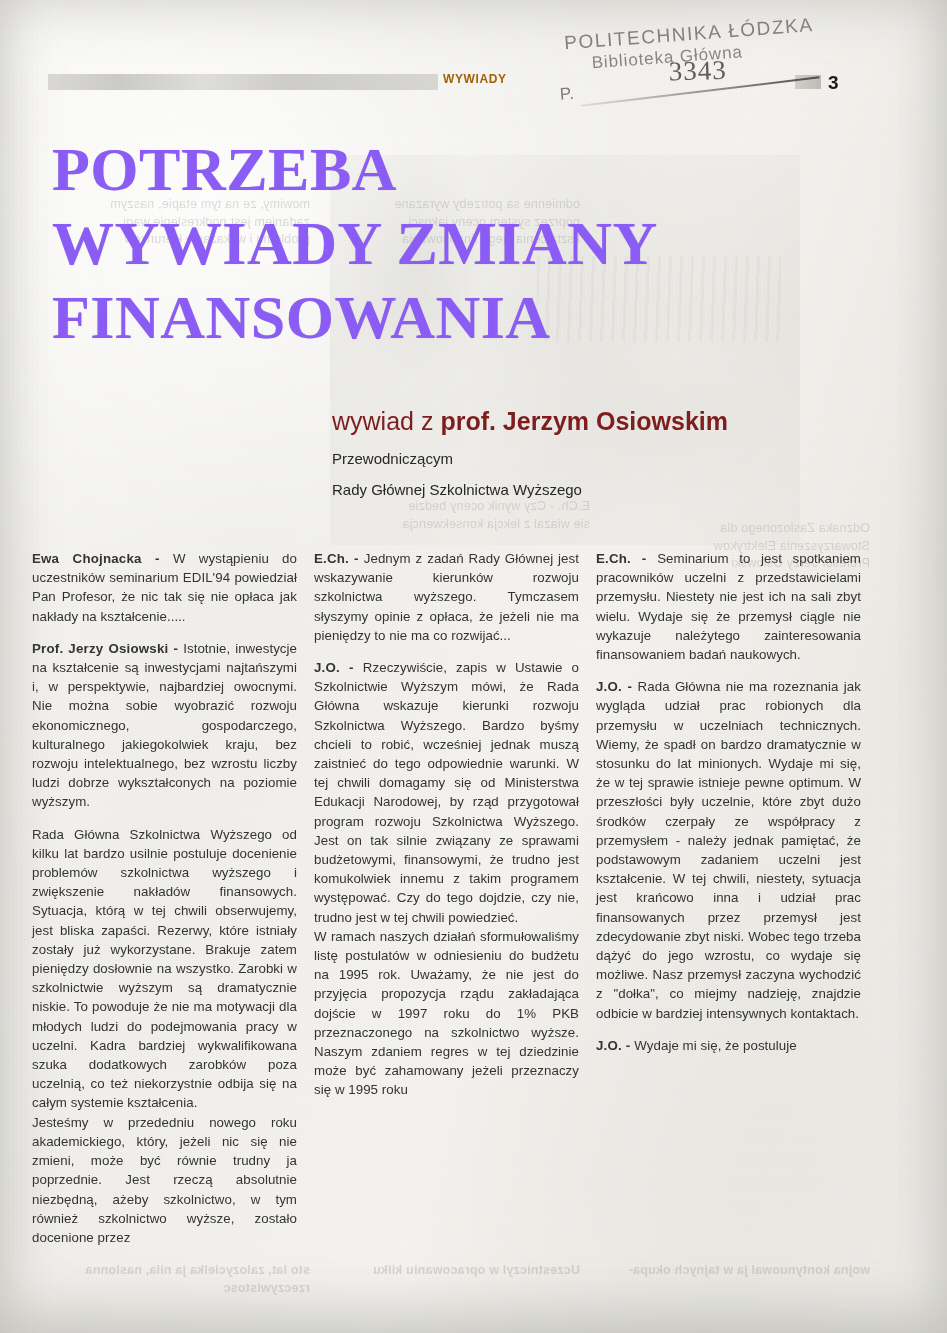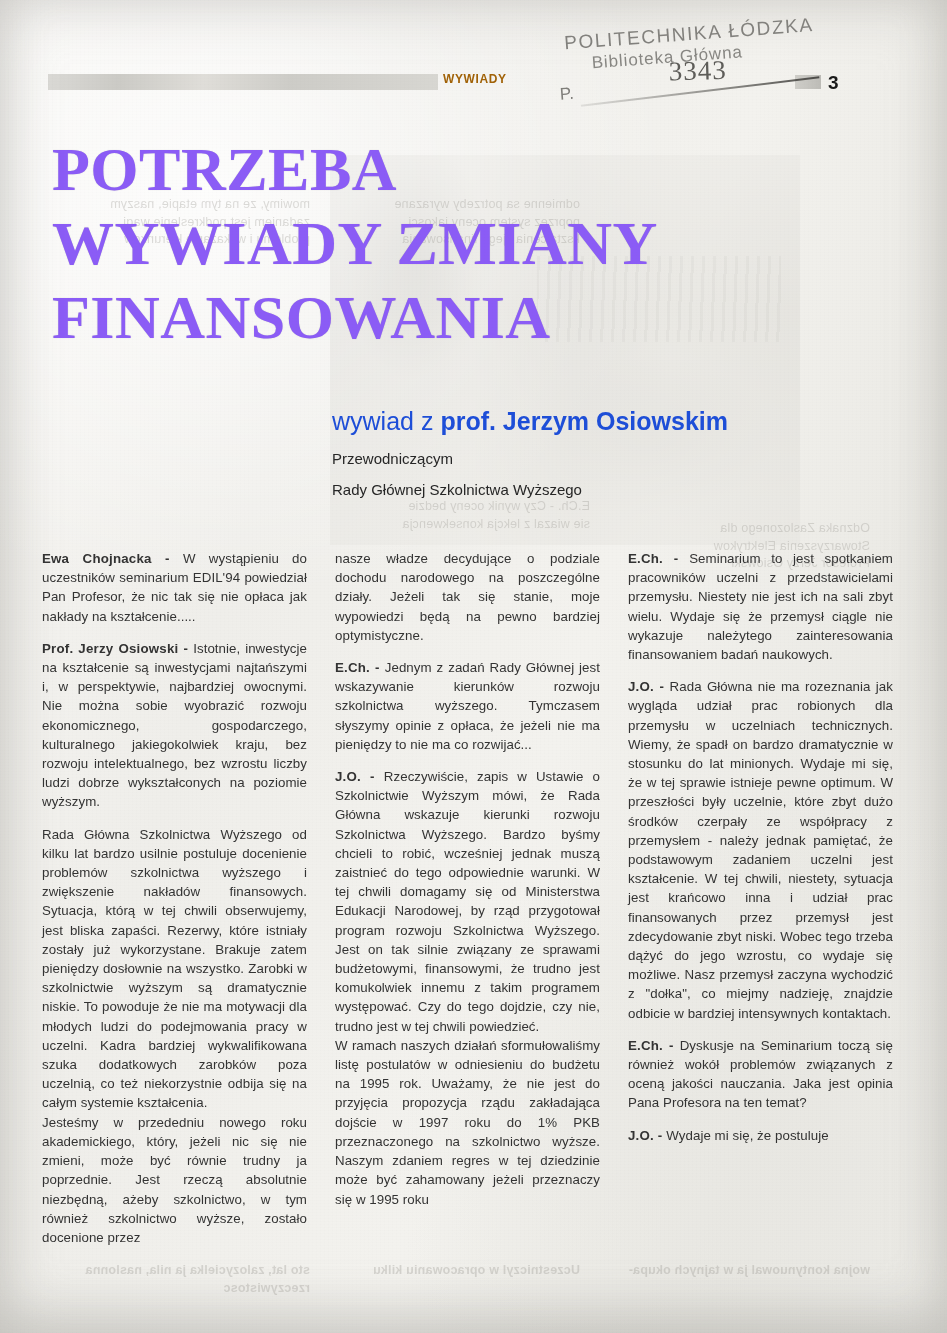--- a/index.html
+++ b/index.html
@@ -202,39 +202,38 @@
   
   .lead {
     position: absolute;
     left: 332px;
     top: 404px;
     width: 540px;
   }
   .lead-line1 {
     font-size: 25px;
     line-height: 34px;
-    color: #1d4ed8;
+    color: #7f1d1d;
     margin-bottom: 5px;
   }
   .lead-line1 strong { font-weight: bold; }
   .lead-line2, .lead-line3 {
     font-size: 15px;
     line-height: 31px;
     color: #262626;
   }
 
   
   .columns {
     position: absolute;
-    left: 40px;
+    left: 32px;
     top: 549px;
     width: 855px;
     display: flex;
-    gap: 28px;
-    justify-content: center;
+    gap: 17px;
   }
   .col {
     width: 265px;
     font-size: 13.3px;
     line-height: 19.2px;
     text-align: justify;
     color: #2c2c2c;
     letter-spacing: .05px;
   }
   .col p {
@@ -302,30 +301,28 @@
   <div class="columns">
 
     <div class="col ink-fade">
       <p><span class="speaker">Ewa Chojnacka - </span><span>W wystąpieniu do uczestników seminarium EDIL'94 powiedział Pan Profesor, że nic tak się nie opłaca jak nakłady na kształcenie.....</span></p>
       <p><span class="speaker">Prof. Jerzy Osiowski - </span><span>Istotnie, inwestycje na kształcenie są inwestycjami najtańszymi i, w perspektywie, najbardziej owocnymi. Nie można sobie wyobrazić rozwoju ekonomicznego, gospodarczego, kulturalnego jakiegokolwiek kraju, bez rozwoju intelektualnego, bez wzrostu liczby ludzi dobrze wykształconych na poziomie wyższym.</span></p>
       <p class="tight"><span>Rada Główna Szkolnictwa Wyższego od kilku lat bardzo usilnie postuluje docenienie problemów szkolnictwa wyższego i zwiększenie nakładów finansowych. Sytuacja, którą w tej chwili obserwujemy, jest bliska zapaści. Rezerwy, które istniały zostały już wykorzystane. Brakuje zatem pieniędzy dosłownie na wszystko. Zarobki w szkolnictwie wyższym są dramatycznie niskie. To powoduje że nie ma motywacji dla młodych ludzi do podejmowania pracy w uczelni. Kadra bardziej wykwalifikowana szuka dodatkowych zarobków poza uczelnią, co też niekorzystnie odbija się na całym systemie kształcenia.</span></p>
       <p><span>Jesteśmy w przededniu nowego roku akademickiego, który, jeżeli nic się nie zmieni, może być równie trudny ja poprzednie. Jest rzeczą absolutnie niezbędną, ażeby szkolnictwo, w tym również szkolnictwo wyższe, zostało docenione przez</span></p>
     </div>
 
     <div class="col ink-fade">
-      <p><span>nasze władze decydujące o podziale dochodu narodowego na poszczególne działy. Jeżeli tak się stanie, moje wypowiedzi będą na pewno bardziej optymistyczne.</span></p>
       <p><span class="speaker">E.Ch. - </span><span>Jednym z zadań Rady Głównej jest wskazywanie kierunków rozwoju szkolnictwa wyższego. Tymczasem słyszymy opinie z opłaca, że jeżeli nie ma pieniędzy to nie ma co rozwijać...</span></p>
       <p class="tight"><span class="speaker">J.O. - </span><span>Rzeczywiście, zapis w Ustawie o Szkolnictwie Wyższym mówi, że Rada Główna wskazuje kierunki rozwoju Szkolnictwa Wyższego. Bardzo byśmy chcieli to robić, wcześniej jednak muszą zaistnieć do tego odpowiednie warunki. W tej chwili domagamy się od Ministerstwa Edukacji Narodowej, by rząd przygotował program rozwoju Szkolnictwa Wyższego. Jest on tak silnie związany ze sprawami budżetowymi, finansowymi, że trudno jest komukolwiek innemu z takim programem występować. Czy do tego dojdzie, czy nie, trudno jest w tej chwili powiedzieć.</span></p>
       <p><span>W ramach naszych działań sformułowaliśmy listę postulatów w odniesieniu do budżetu na 1995 rok. Uważamy, że nie jest do przyjęcia propozycja rządu zakładająca dojście w 1997 roku do 1% PKB przeznaczonego na szkolnictwo wyższe. Naszym zdaniem regres w tej dziedzinie może być zahamowany jeżeli przeznaczy się w 1995 roku</span></p>
     </div>
 
     <div class="col ink-fade">
       <p><span class="speaker">E.Ch. - </span><span>Seminarium to jest spotkaniem pracowników uczelni z przedstawicielami przemysłu. Niestety nie jest ich na sali zbyt wielu. Wydaje się że przemysł ciągle nie wykazuje należytego zainteresowania finansowaniem badań naukowych.</span></p>
       <p><span class="speaker">J.O. - </span><span>Rada Główna nie ma rozeznania jak wygląda udział prac robionych dla przemysłu w uczelniach technicznych. Wiemy, że spadł on bardzo dramatycznie w stosunku do lat minionych. Wydaje mi się, że w tej sprawie istnieje pewne optimum. W przeszłości były uczelnie, które zbyt dużo środków czerpały ze współpracy z przemysłem - należy jednak pamiętać, że podstawowym zadaniem uczelni jest kształcenie. W tej chwili, niestety, sytuacja jest krańcowo inna i udział prac finansowanych przez przemysł jest zdecydowanie zbyt niski. Wobec tego trzeba dążyć do jego wzrostu, co wydaje się możliwe. Nasz przemysł zaczyna wychodzić z "dołka", co miejmy nadzieję, znajdzie odbicie w bardziej intensywnych kontaktach.</span></p>
-      <p><span class="speaker">E.Ch. - </span><span>Dyskusje na Seminarium toczą się również wokół problemów związanych z oceną jakości nauczania. Jaka jest opinia Pana Profesora na ten temat?</span></p>
       <p><span class="speaker">J.O. - </span><span>Wydaje mi się, że postuluje</span></p>
     </div>
 
   </div>
 
   <div class="paper-noise"></div>
   <div class="edge-shade"></div>
 
 </div>
 

